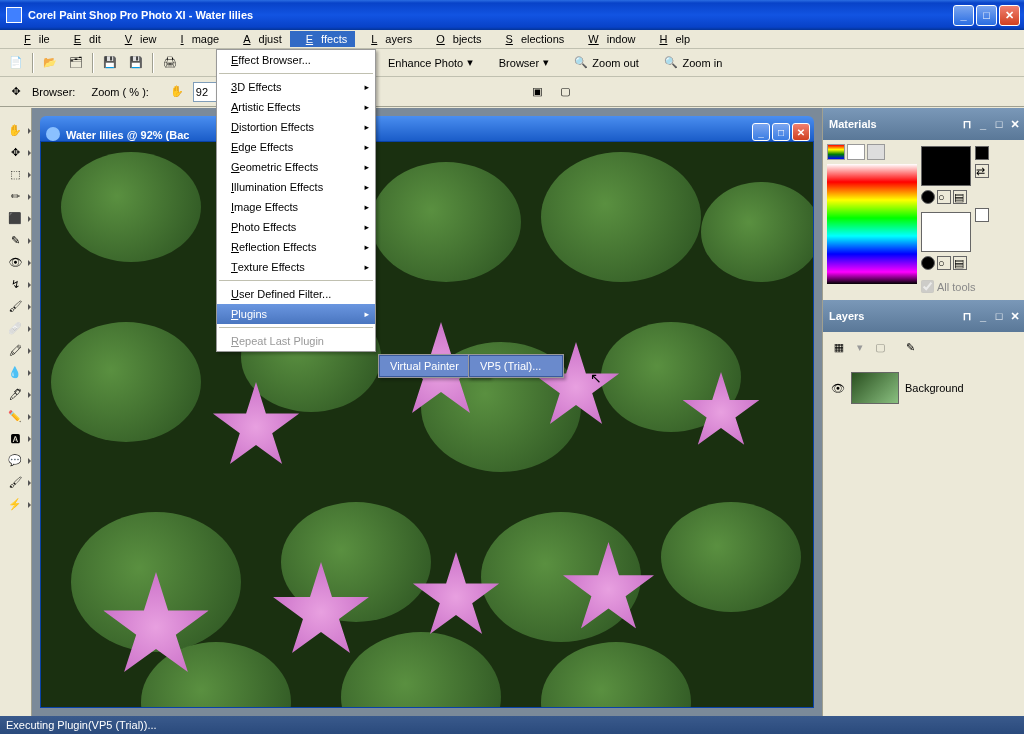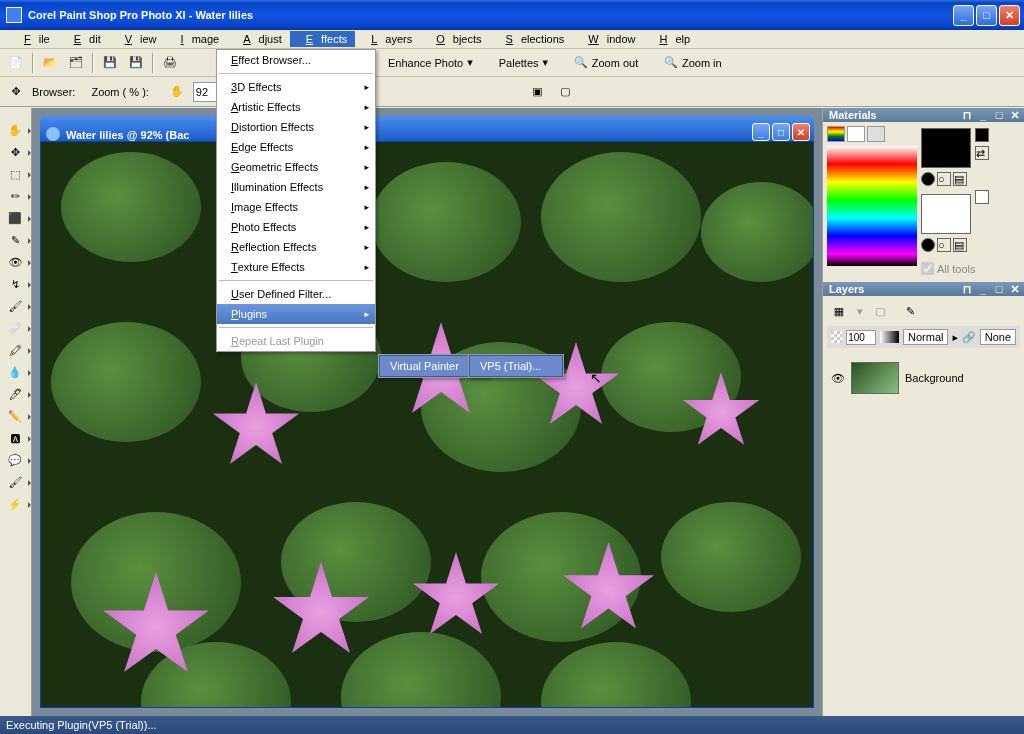--- a/index.html
+++ b/index.html
@@ -40,21 +40,21 @@
 .dd-item.sub::after{content:"▸";position:absolute;right:6px;font-size:9px}
 .dd-item.sel{background:linear-gradient(#6a96e0,#4a76c0);color:#fff}
 .dd-item.dis{color:#999}
 .dd-sep{height:1px;background:#c0c0b0;margin:3px 2px}
 .dd-u{text-decoration:underline}
 .dd2{left:378px;top:354px;width:112px}
 .dd2 .dd-item{background:#6a8acc;color:#fff;border:1px solid #3a5a9c;padding:4px 18px 4px 10px}
 .dd3{left:468px;top:354px;width:96px}
 .dd3 .dd-item{background:#6a8acc;color:#fff;border:1px solid #3a5a9c;padding:4px 10px}
 .rpanel{position:absolute;right:0;top:108px;width:202px;bottom:18px;background:#ece9d8;border-left:1px solid #a0a090;display:flex;flex-direction:column}
-.panelhead{height:14px;background:linear-gradient(#7a98b8,#5a7898);color:#fff;font-weight:bold;display:flex;align-items:center;padding-left:6px}
+.panelhead{height:32px;background:linear-gradient(#7a98b8,#5a7898);color:#fff;font-weight:bold;display:flex;align-items:center;padding-left:6px}
 .panelhead .pbtns{margin-left:auto;display:flex;gap:2px;margin-right:2px;font-size:9px}
 .panelhead .pbtns span{width:14px;text-align:center;cursor:default}
 .matbody{height:160px;background:#ece9d8;padding:4px;display:flex;gap:4px}
 .colorrainbow{width:90px;height:120px;background:linear-gradient(to bottom,#fff 0%,#f00 15%,#ff0 30%,#0f0 45%,#0ff 60%,#00f 75%,#f0f 90%,#000 100%);position:relative}
 .crtabs{position:absolute;top:-20px;left:0;display:flex;gap:2px}
 .crtabs div{width:18px;height:16px;border:1px solid #999;background:#fff}
 .swatches{flex:1;display:flex;flex-direction:column;gap:4px;padding-top:2px}
 .bigsw{width:50px;height:40px;background:#000;border:1px solid #666;position:relative}
 .bigsw2{width:50px;height:40px;background:#fff;border:1px solid #666;margin-top:4px}
 .smsw{width:14px;height:14px;border:1px solid #666}
@@ -104,21 +104,21 @@
   <div class="tsep"></div>
   <div class="tbtn">📂</div>
   <div class="tbtn">🗂</div>
   <div class="tsep"></div>
   <div class="tbtn">💾</div>
   <div class="tbtn">💾</div>
   <div class="tsep"></div>
   <div class="tbtn">🖨</div>
   <div style="width:190px"></div>
   <div class="txtbtn"><span>Enhance Photo</span> ▾</div>
-  <div class="txtbtn"><span>Palettes</span> ▾</div>
+  <div class="txtbtn"><span>Browser</span> ▾</div>
   <div class="txtbtn">🔍 <span>Zoom out</span></div>
   <div class="txtbtn">🔍 <span>Zoom in</span></div>
 </div>
 
 <div class="toolbar2">
   <div class="tbtn">✥</div>
   <span>Browser:</span>
   <div style="width:8px"></div>
   <span>Zoom ( % ):</span>
   <div style="width:8px"></div>
@@ -287,29 +287,20 @@
         <span>✕</span>
       </div>
   </div>
   <div class="layersbody">
     <div class="ltoolbar">
       <div class="tbtn">▦</div>
       <span style="color:#999">▾</span>
       <div class="tbtn" style="opacity:.4">▢</div>
       <div class="tbtn">✎</div>
     </div>
-    <div class="lopacity">
-      <span style="width:12px;height:12px;background:repeating-conic-gradient(#ccc 0 25%,#fff 0 50%) 0/6px 6px"></span>
-      <input value="100" style="">
-      <span style="width:20px;height:12px;background:linear-gradient(90deg,#fff,#000)"></span>
-      <span class="lblend"><span>Normal</span></span>
-      <span>▸</span>
-      <span>🔗</span>
-      <span class="lblend"><span>None</span></span>
-    </div>
     <div class="layerrow">
       <span>👁</span>
       <div class="layerthumb"></div>
       <span>Background</span>
     </div>
   </div>
 </div>
 
 <div class="statusbar">
   <span>Executing Plugin(VP5 (Trial))...</span>

